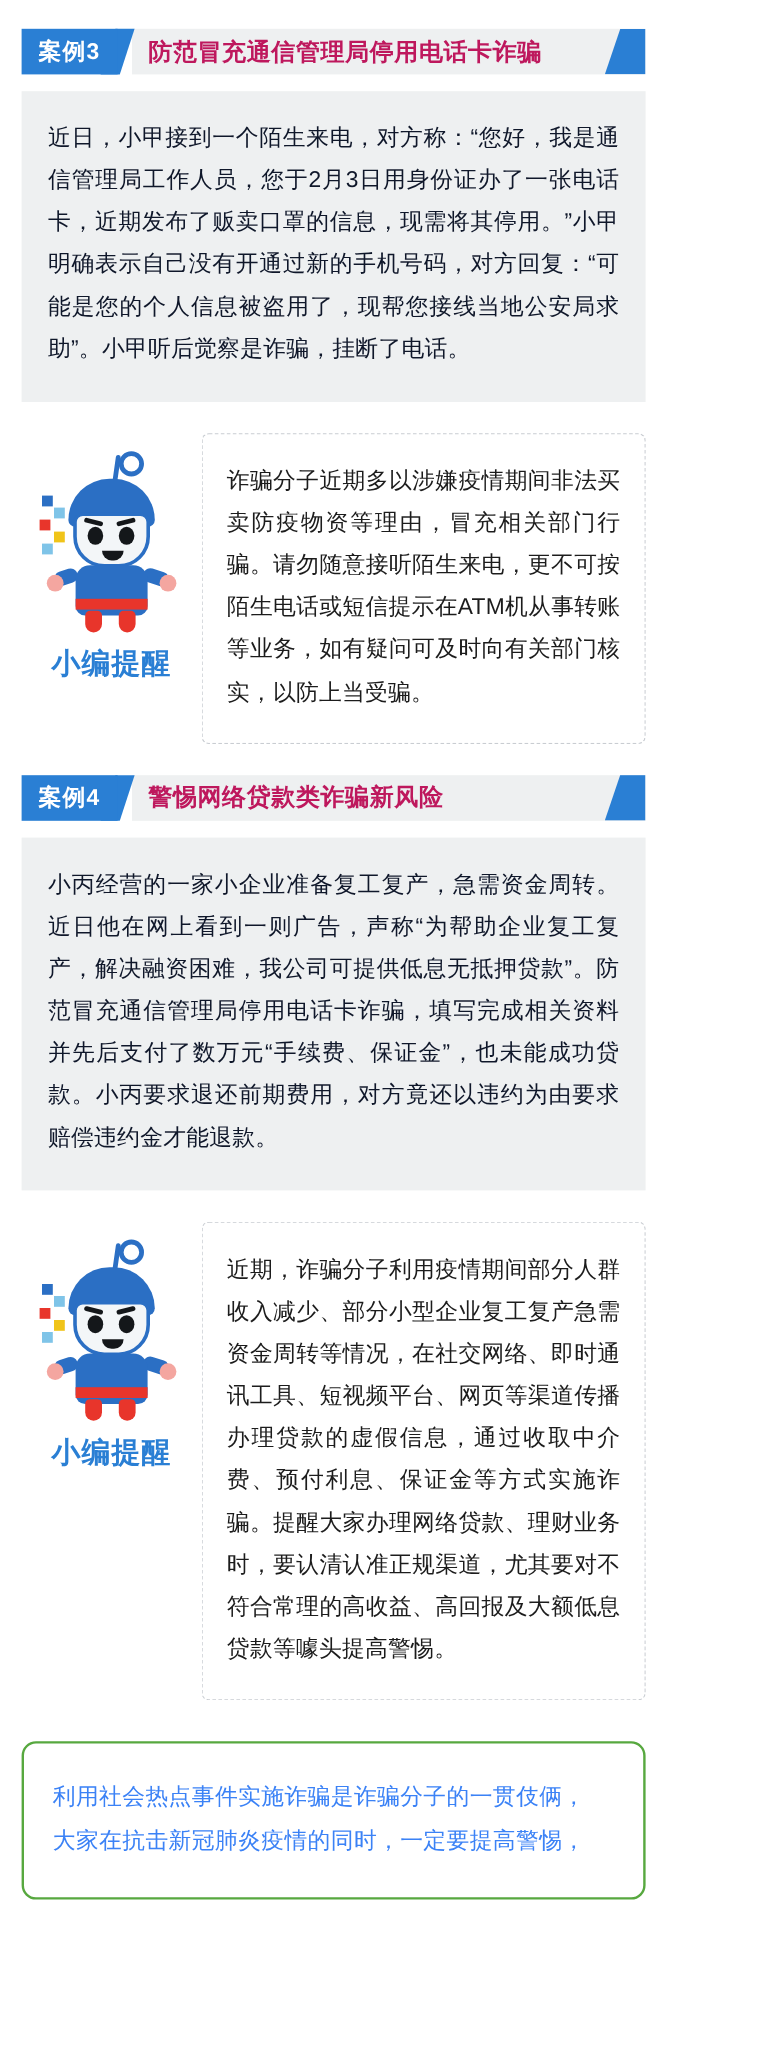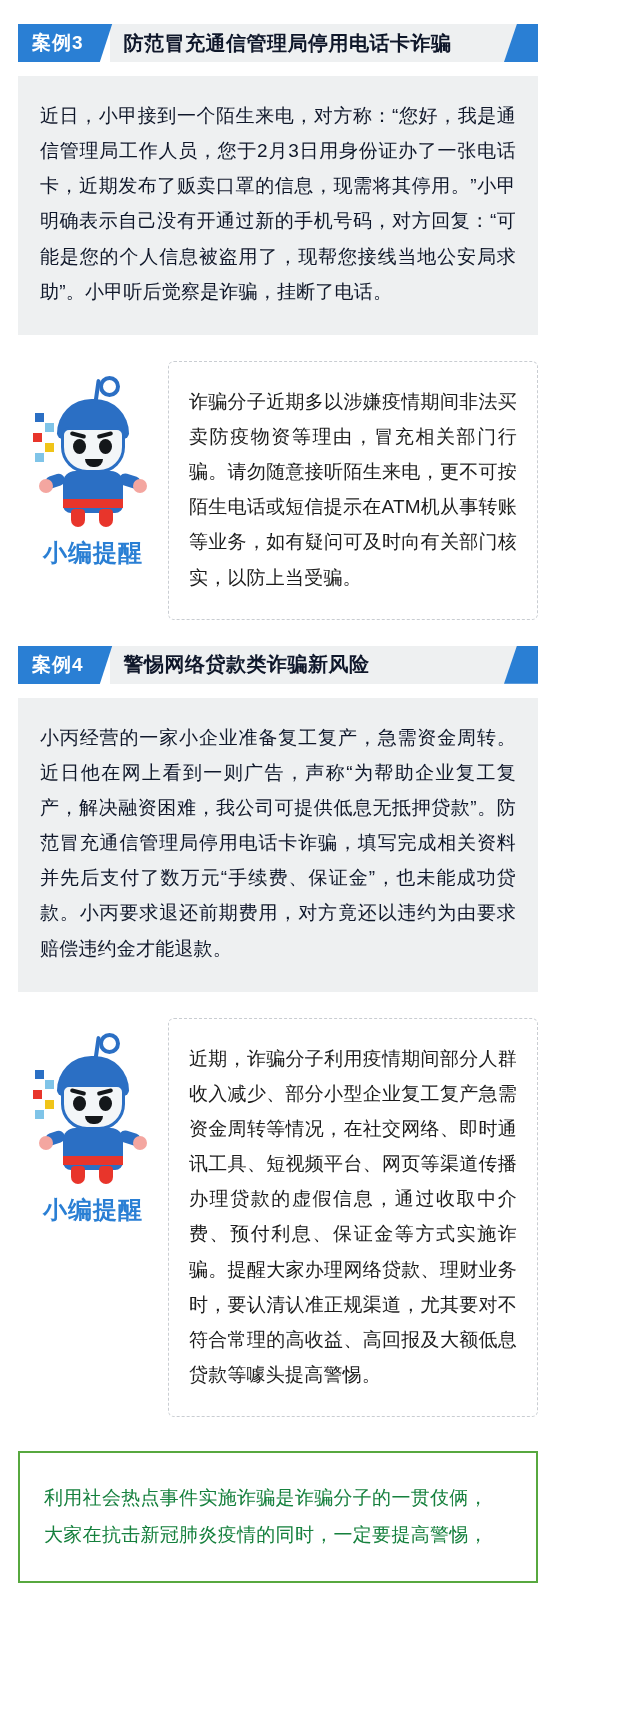--- a/index.html
+++ b/index.html
@@ -51,21 +51,21 @@
     flex: 1;
     background: #eef0f1;
     display: flex;
     align-items: center;
     position: relative;
     margin-left: 4px;
   }
   .case-title {
     font-size: 20px;
     font-weight: bold;
-    color: #0f172a;
+    color: #be185d;
     padding-left: 14px;
     letter-spacing: 0.5px;
   }
   .case-title-edge {
     position: absolute;
     right: 0;
     top: 0;
     bottom: 0;
     width: 34px;
     background: #2a7fd4;
@@ -119,23 +119,23 @@
     line-height: 1.85;
     color: #1c1c1c;
     text-align: justify;
     letter-spacing: 0.2px;
   }
 
   
   .footer-note {
     margin-top: 34px;
     border: 2px solid #57a83f;
-    border-radius: 0;
+    border-radius: 12px;
     padding: 26px 24px 28px 24px;
-    color: #15803d;
+    color: #3b82f6;
     font-size: 19px;
     line-height: 1.95;
     letter-spacing: 0.3px;
     text-align: justify;
   }
   .footer-note p { margin: 0; }
 
   
   .m-antenna {
     position: absolute; left: 62px; top: 0; width: 4px; height: 26px;

